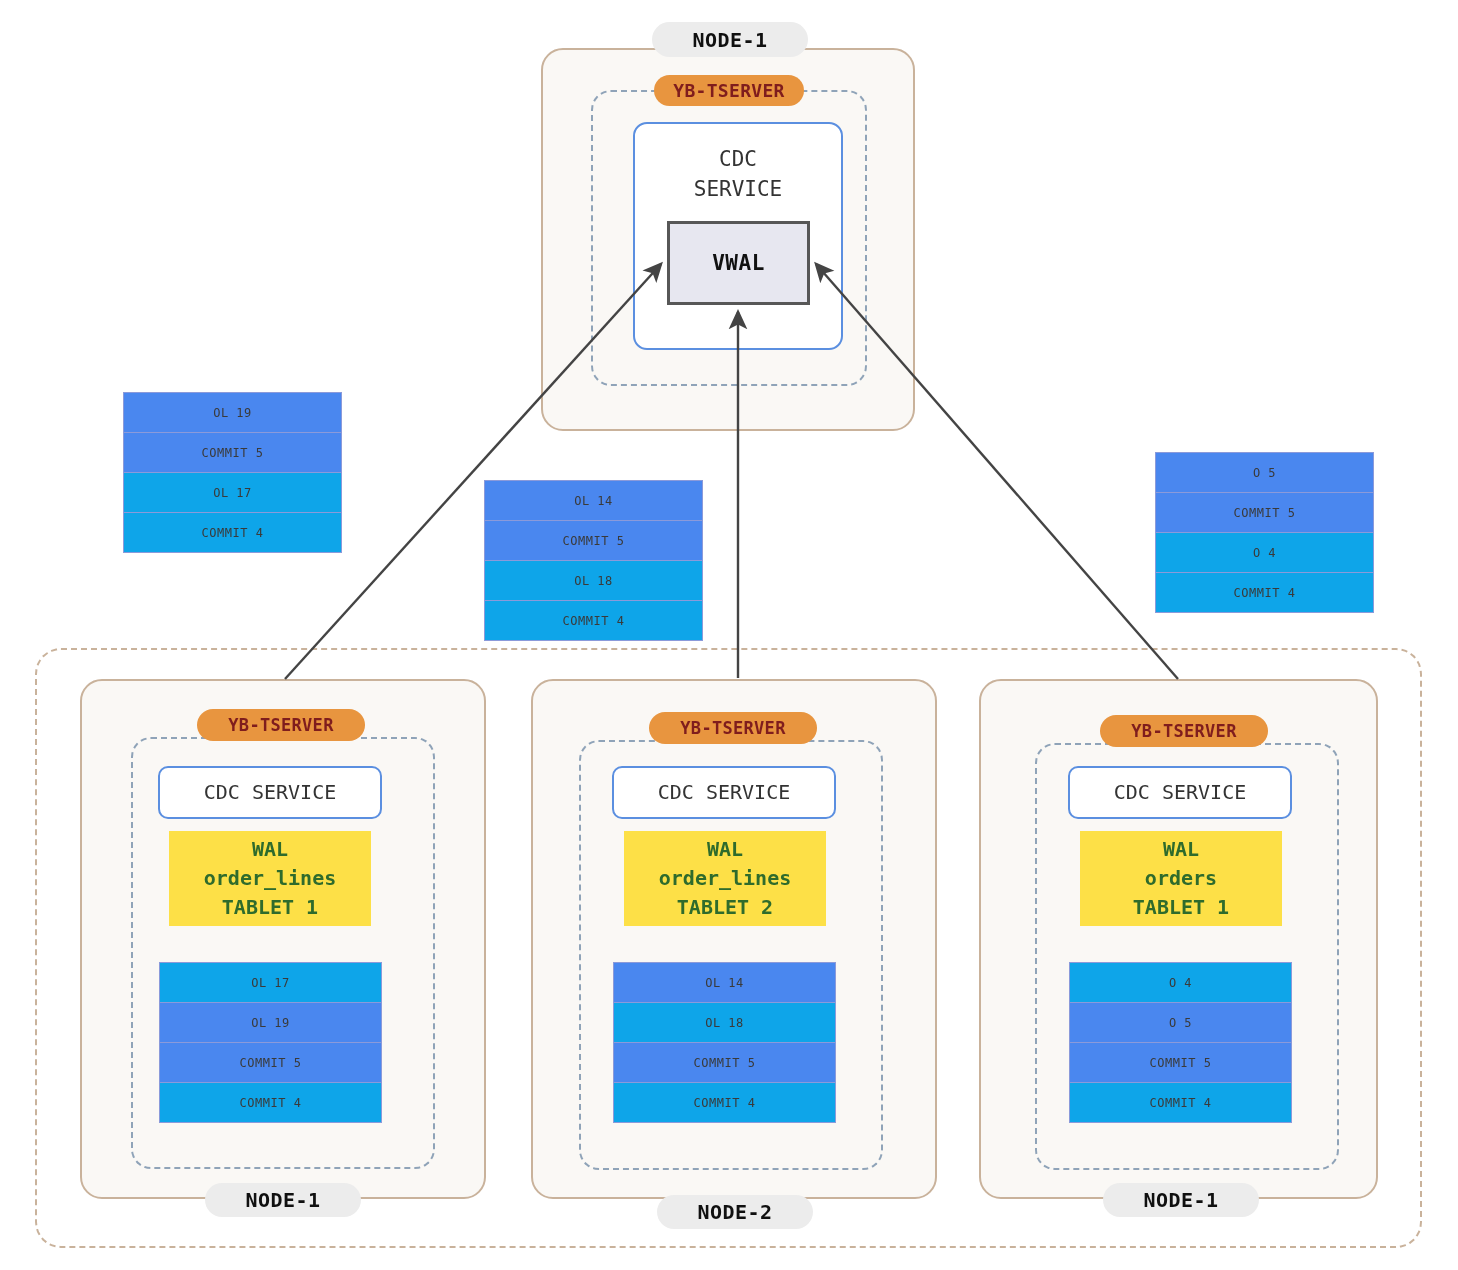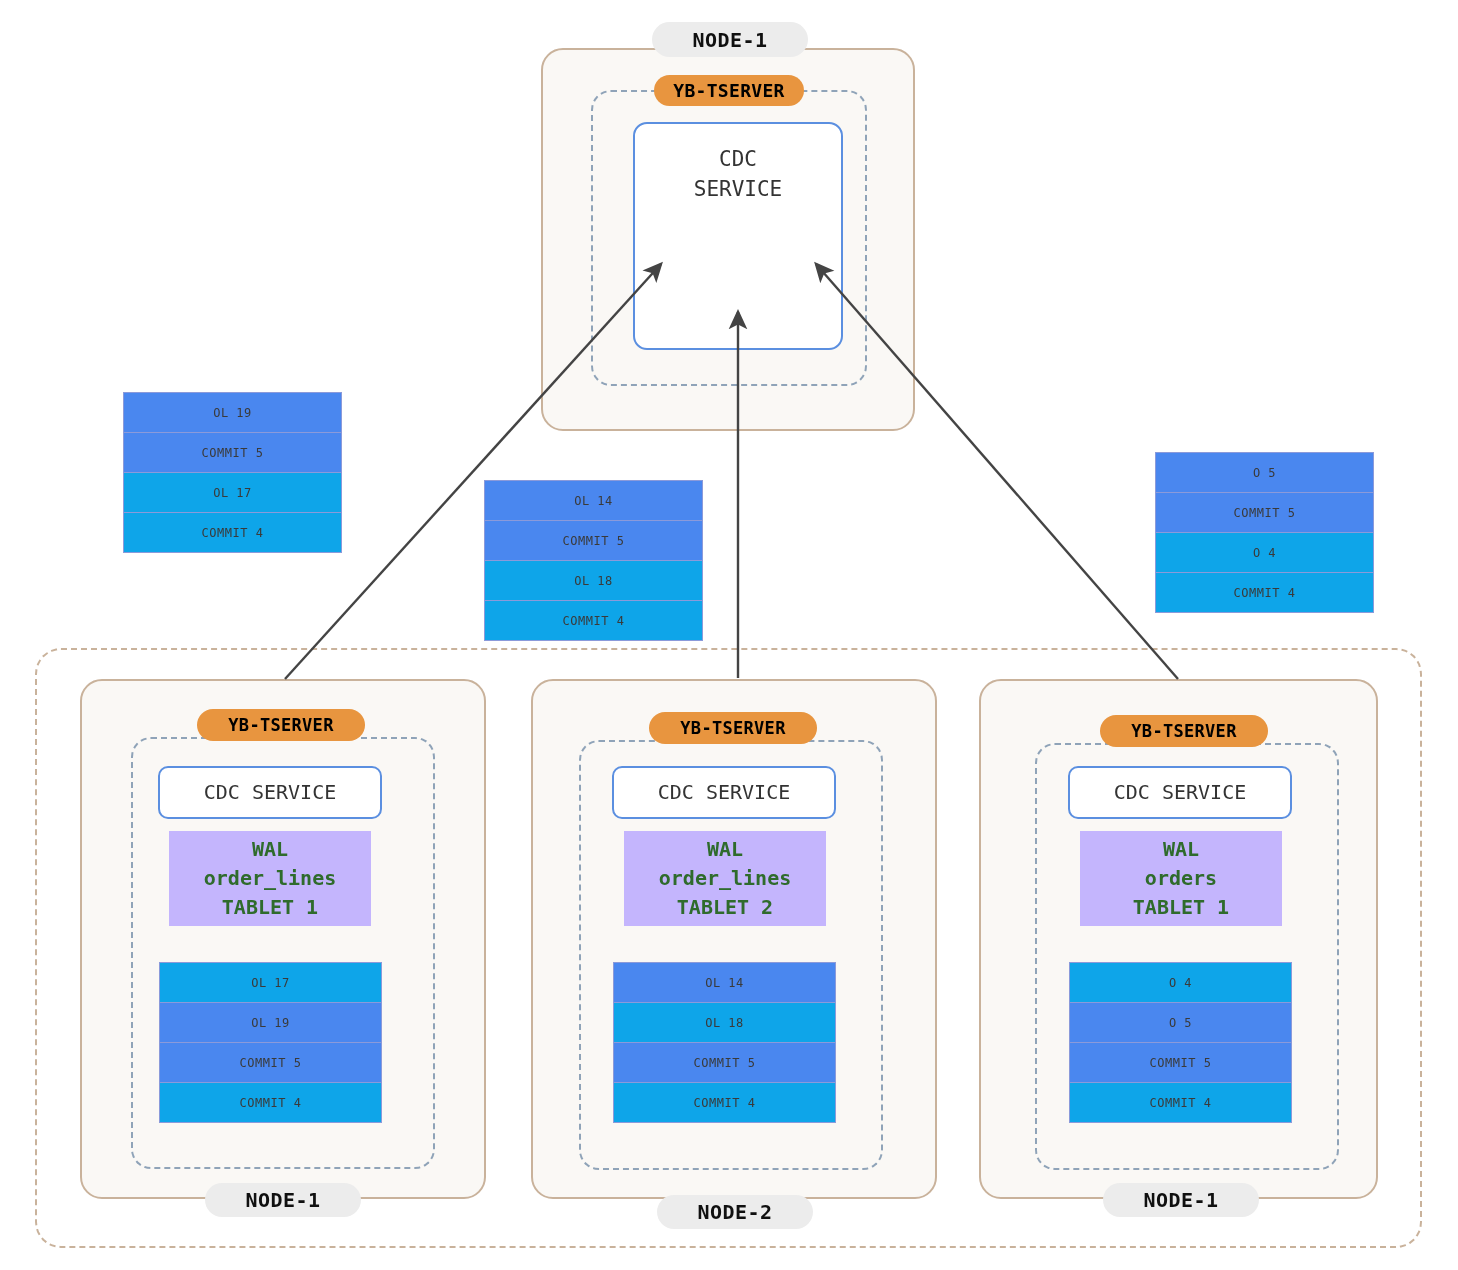--- a/index.html
+++ b/index.html
@@ -42,21 +42,21 @@
     display: flex;
     align-items: center;
     justify-content: center;
     z-index: 12;
   }
 
   
   .tserver-badge {
     background: #e8953f;
     border-radius: 20px;
-    color: #000000;
+    color: #7f1d1d;
     font-weight: bold;
     font-size: 17px;
     letter-spacing: 0.3px;
     display: flex;
     align-items: center;
     justify-content: center;
     z-index: 12;
   }
   .tserver-badge.big { font-size: 18px; }
 
@@ -97,21 +97,21 @@
     justify-content: center;
     color: #111111;
     font-weight: bold;
     font-size: 21px;
     letter-spacing: 0.5px;
     z-index: 6;
   }
 
   
   .wal-box {
-    background: #c4b5fd;
+    background: #fde047;
     color: #2f6b2c;
     font-weight: bold;
     font-size: 20px;
     line-height: 1.45;
     display: flex;
     align-items: center;
     justify-content: center;
     text-align: center;
     white-space: pre-line;
   }
@@ -169,20 +169,21 @@
 
   <div class="abs node-badge" style="left:652px; top:22px; width:156px; height:35px;">NODE-1</div>
 
   <div class="abs dashed-region" style="left:591px; top:90px; width:276px; height:296px;"></div>
 
   <div class="abs tserver-badge big" style="left:654px; top:75px; width:150px; height:31px;">YB-TSERVER</div>
 
   <div class="abs cdc-box top" style="left:633px; top:122px; width:210px; height:228px;">CDC
 SERVICE</div>
 
+  <div class="abs vwal-box" style="left:667px; top:221px; width:143px; height:84px;">VWAL</div>
 
   <div class="abs stack" style="left:123px; top:392px; width:219px;">
       <div class="rec blue">OL 19</div>
       <div class="rec blue">COMMIT 5</div>
       <div class="rec green">OL 17</div>
       <div class="rec green">COMMIT 4</div>
     </div>
   <div class="abs stack" style="left:484px; top:480px; width:219px;">
       <div class="rec blue">OL 14</div>
       <div class="rec blue">COMMIT 5</div>

